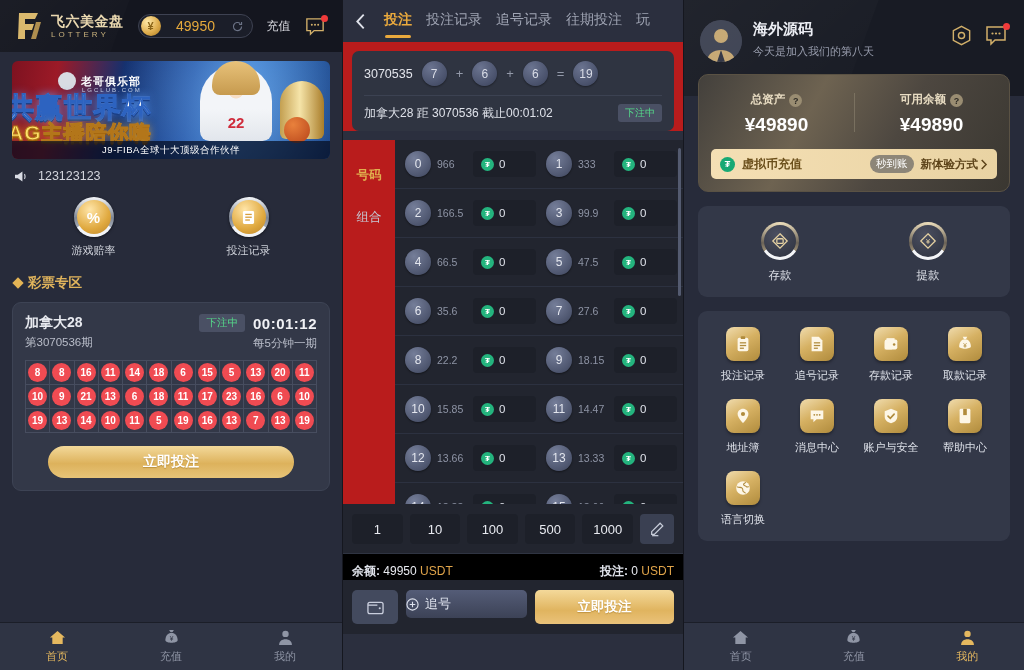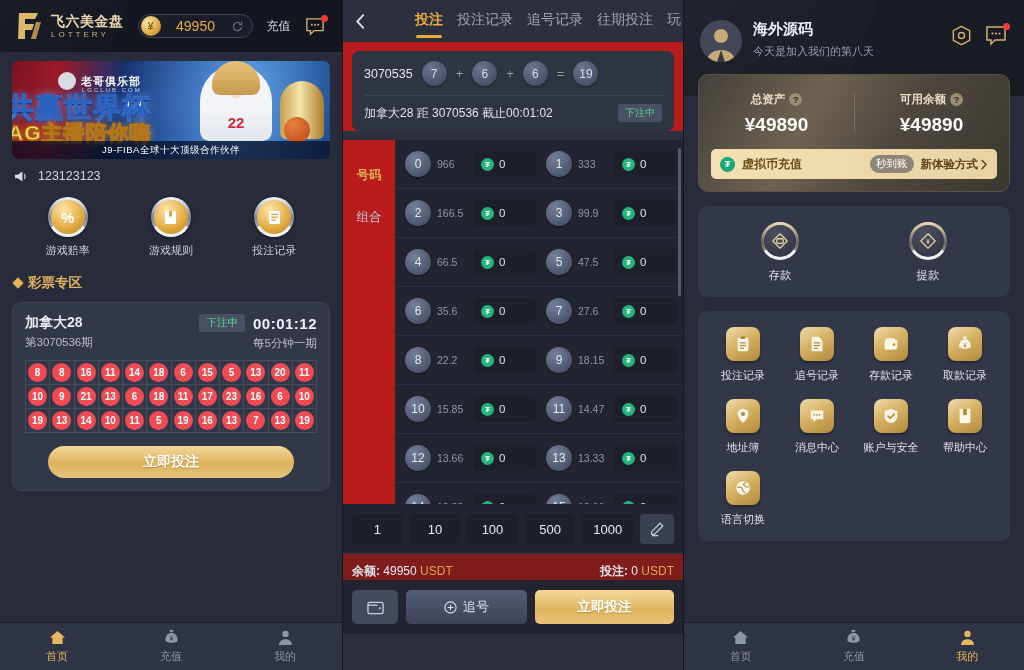--- a/index.html
+++ b/index.html
@@ -174,21 +174,21 @@
   .tb-label { font-size:11px; color:#8f95a5; }
   .tb-item.active .tb-label { color:#e5b85f; }
 
   
   .m-tabs {
     height:42px; background:#2b2f3e; display:flex; align-items:center; gap:14px;
     padding-left:8px; position:relative;
   }
   .back-ic { color:#dfe2ea; font-size:17px; padding:0 4px; }
   .m-tab { font-size:14px; color:#a0a5b4; position:relative; white-space:nowrap; padding-bottom:3px;}
-  .m-tab.active { color:#e9a93d; font-weight:bold;margin-left:31px; }
+  .m-tab.active { color:#e9a93d; font-weight:bold; }
   .m-tab.active::after{
     content:""; position:absolute; left:50%; transform:translateX(-50%); bottom:-6px;
     width:26px; height:3px; border-radius:2px; background:#e9a93d;
   }
   .m-body { background:#b91c1c; padding:9px 9px 0; }
   .draw-card { background:#2f3441; border-radius:7px; padding:10px 12px 9px; }
   .draw-row { display:flex; align-items:center; gap:9px; }
   .draw-issue { font-size:12.5px; color:#e3e5ec; }
   .dball {
     width:25px;height:25px;border-radius:50%;
@@ -231,30 +231,30 @@
     position:absolute; right:2px; top:8px; width:3px; height:148px; border-radius:2px;
     background:#545b70;
   }
 
   .chips { display:flex; gap:7px; padding:10px 9px 9px; background:#22252f; }
   .chip {
     flex:1; height:30px; background:#1d2029; border-radius:4px; display:flex;align-items:center;justify-content:center;
     font-size:13px; color:#e8eaf0;
   }
   .chip-edit { flex:0 0 34px; background:#3a4052; color:#c8cdda; }
-  .m-foot { background:#7f1d1d; border-top:1px solid #2f3442; padding:9px 9px 0; }
+  .m-foot { background:#000000; border-top:1px solid #2f3442; padding:9px 9px 0; }
   .m-foot-row { display:flex; justify-content:space-between; font-size:12px; }
   .lbl { color:#dfe2ea; font-weight:bold; }
   .val { color:#e8eaf0; }
   .unit { color:#e0a44a; }
   .m-actions { display:flex; gap:8px; padding:10px 9px 10px; background:#22252f; }
   .act-wallet { width:46px; height:34px; border-radius:5px; background:#434a5e; display:flex;align-items:center;justify-content:center; }
   .act-chase {
-    flex:1; height:34px; border-radius:5px; background:linear-gradient(180deg,#545c77,#3c4256);
-    display:flex;align-items:center;justify-content:center; gap:6px; color:#dfe3ee; font-size:13px;
+    flex:1; height:28px; border-radius:5px; background:linear-gradient(180deg,#545c77,#3c4256);
+    display:flex;align-items:center;gap:6px; color:#dfe3ee; font-size:13px;
   }
   .act-bet {
     flex:1.15; height:34px; border-radius:5px;
     background:linear-gradient(180deg,#f4d99a,#e0b45f 60%,#eac27a);
     display:flex;align-items:center;justify-content:center; color:#fff; font-size:13.5px; font-weight:bold;
     text-shadow:0 1px 1px rgba(140,95,10,.4);
   }
 
   
   .r-head { height:96px; background:#181b24; position:relative; overflow:hidden; padding:20px 16px 0; display:flex; align-items:flex-start; gap:11px; }
@@ -275,21 +275,21 @@
   .asset-card {
     margin:-22px 14px 0; position:relative; z-index:2; border-radius:10px; padding:14px 0 12px;
     background:linear-gradient(118deg,#43403c 0%,#6e6351 35%,#4d4740 62%,#3a3731 100%);
     border:1px solid #5a5244;
   }
   .asset-row { display:flex; }
   .asset-col { flex:1; text-align:center; position:relative; }
   .asset-col + .asset-col::before {
     content:""; position:absolute; left:0; top:4px; bottom:4px; width:1px; background:#8f8772; opacity:.55;
   }
-  .asset-lbl { font-size:11.5px; color:#e8dcc2; font-weight:bold; display:inline-flex; align-items:center; gap:4px; }
+  .asset-lbl { font-size:11.5px; color:#e8dcc2; font-weight:bold; display:inline-flex; align-items:flex-end; gap:4px; }
   .qmark { width:13px;height:13px;border-radius:50%;background:#9a8d72;color:#2d2a24;font-size:9px;
     display:inline-flex;align-items:center;justify-content:center; }
   .asset-val { font-size:19px; color:#fff; font-weight:bold; margin-top:7px; }
   .recharge-bar {
     margin:13px 12px 0; height:30px; border-radius:5px;
     background:linear-gradient(90deg,#f4dfb4,#e9d3a3);
     display:flex; align-items:center; padding:0 9px; gap:7px;
   }
   .rb-ic { width:15px;height:15px;border-radius:50%;background:#18a974;color:#fff;font-size:9px;
     display:flex;align-items:center;justify-content:center;font-weight:bold; }
@@ -394,31 +394,20 @@
       </span>
       <span class="txt">123123123</span>
     </div>
 
     <div class="quick">
       <div class="quick-item">
         <div class="q-circle">
             <div class="q-inner">%</div>
           </div>
         <div class="q-label">游戏赔率</div>
-      </div>
-      <div class="quick-item">
-        <div class="q-circle">
-            <div class="q-inner">
-          <svg width="13" height="15" viewBox="0 0 14 16">
-                <rect x="1" y="1" width="12" height="14" rx="1" fill="#fff"></rect>
-                <rect x="5.5" y="1" width="3" height="6" fill="#d79f3c"></rect>
-              </svg>
-        </div>
-          </div>
-        <div class="q-label">游戏规则</div>
       </div>
       <div class="quick-item">
         <div class="q-circle">
             <div class="q-inner">
           <svg width="13" height="15" viewBox="0 0 14 16">
                 <rect x="1" y="1" width="12" height="14" rx="1.5" fill="#fff"></rect>
                 <rect x="3.5" y="4" width="7" height="1.4" fill="#d79f3c"></rect>
                 <rect x="3.5" y="7" width="7" height="1.4" fill="#d79f3c"></rect>
                 <rect x="3.5" y="10" width="5" height="1.4" fill="#d79f3c"></rect>
               </svg>

